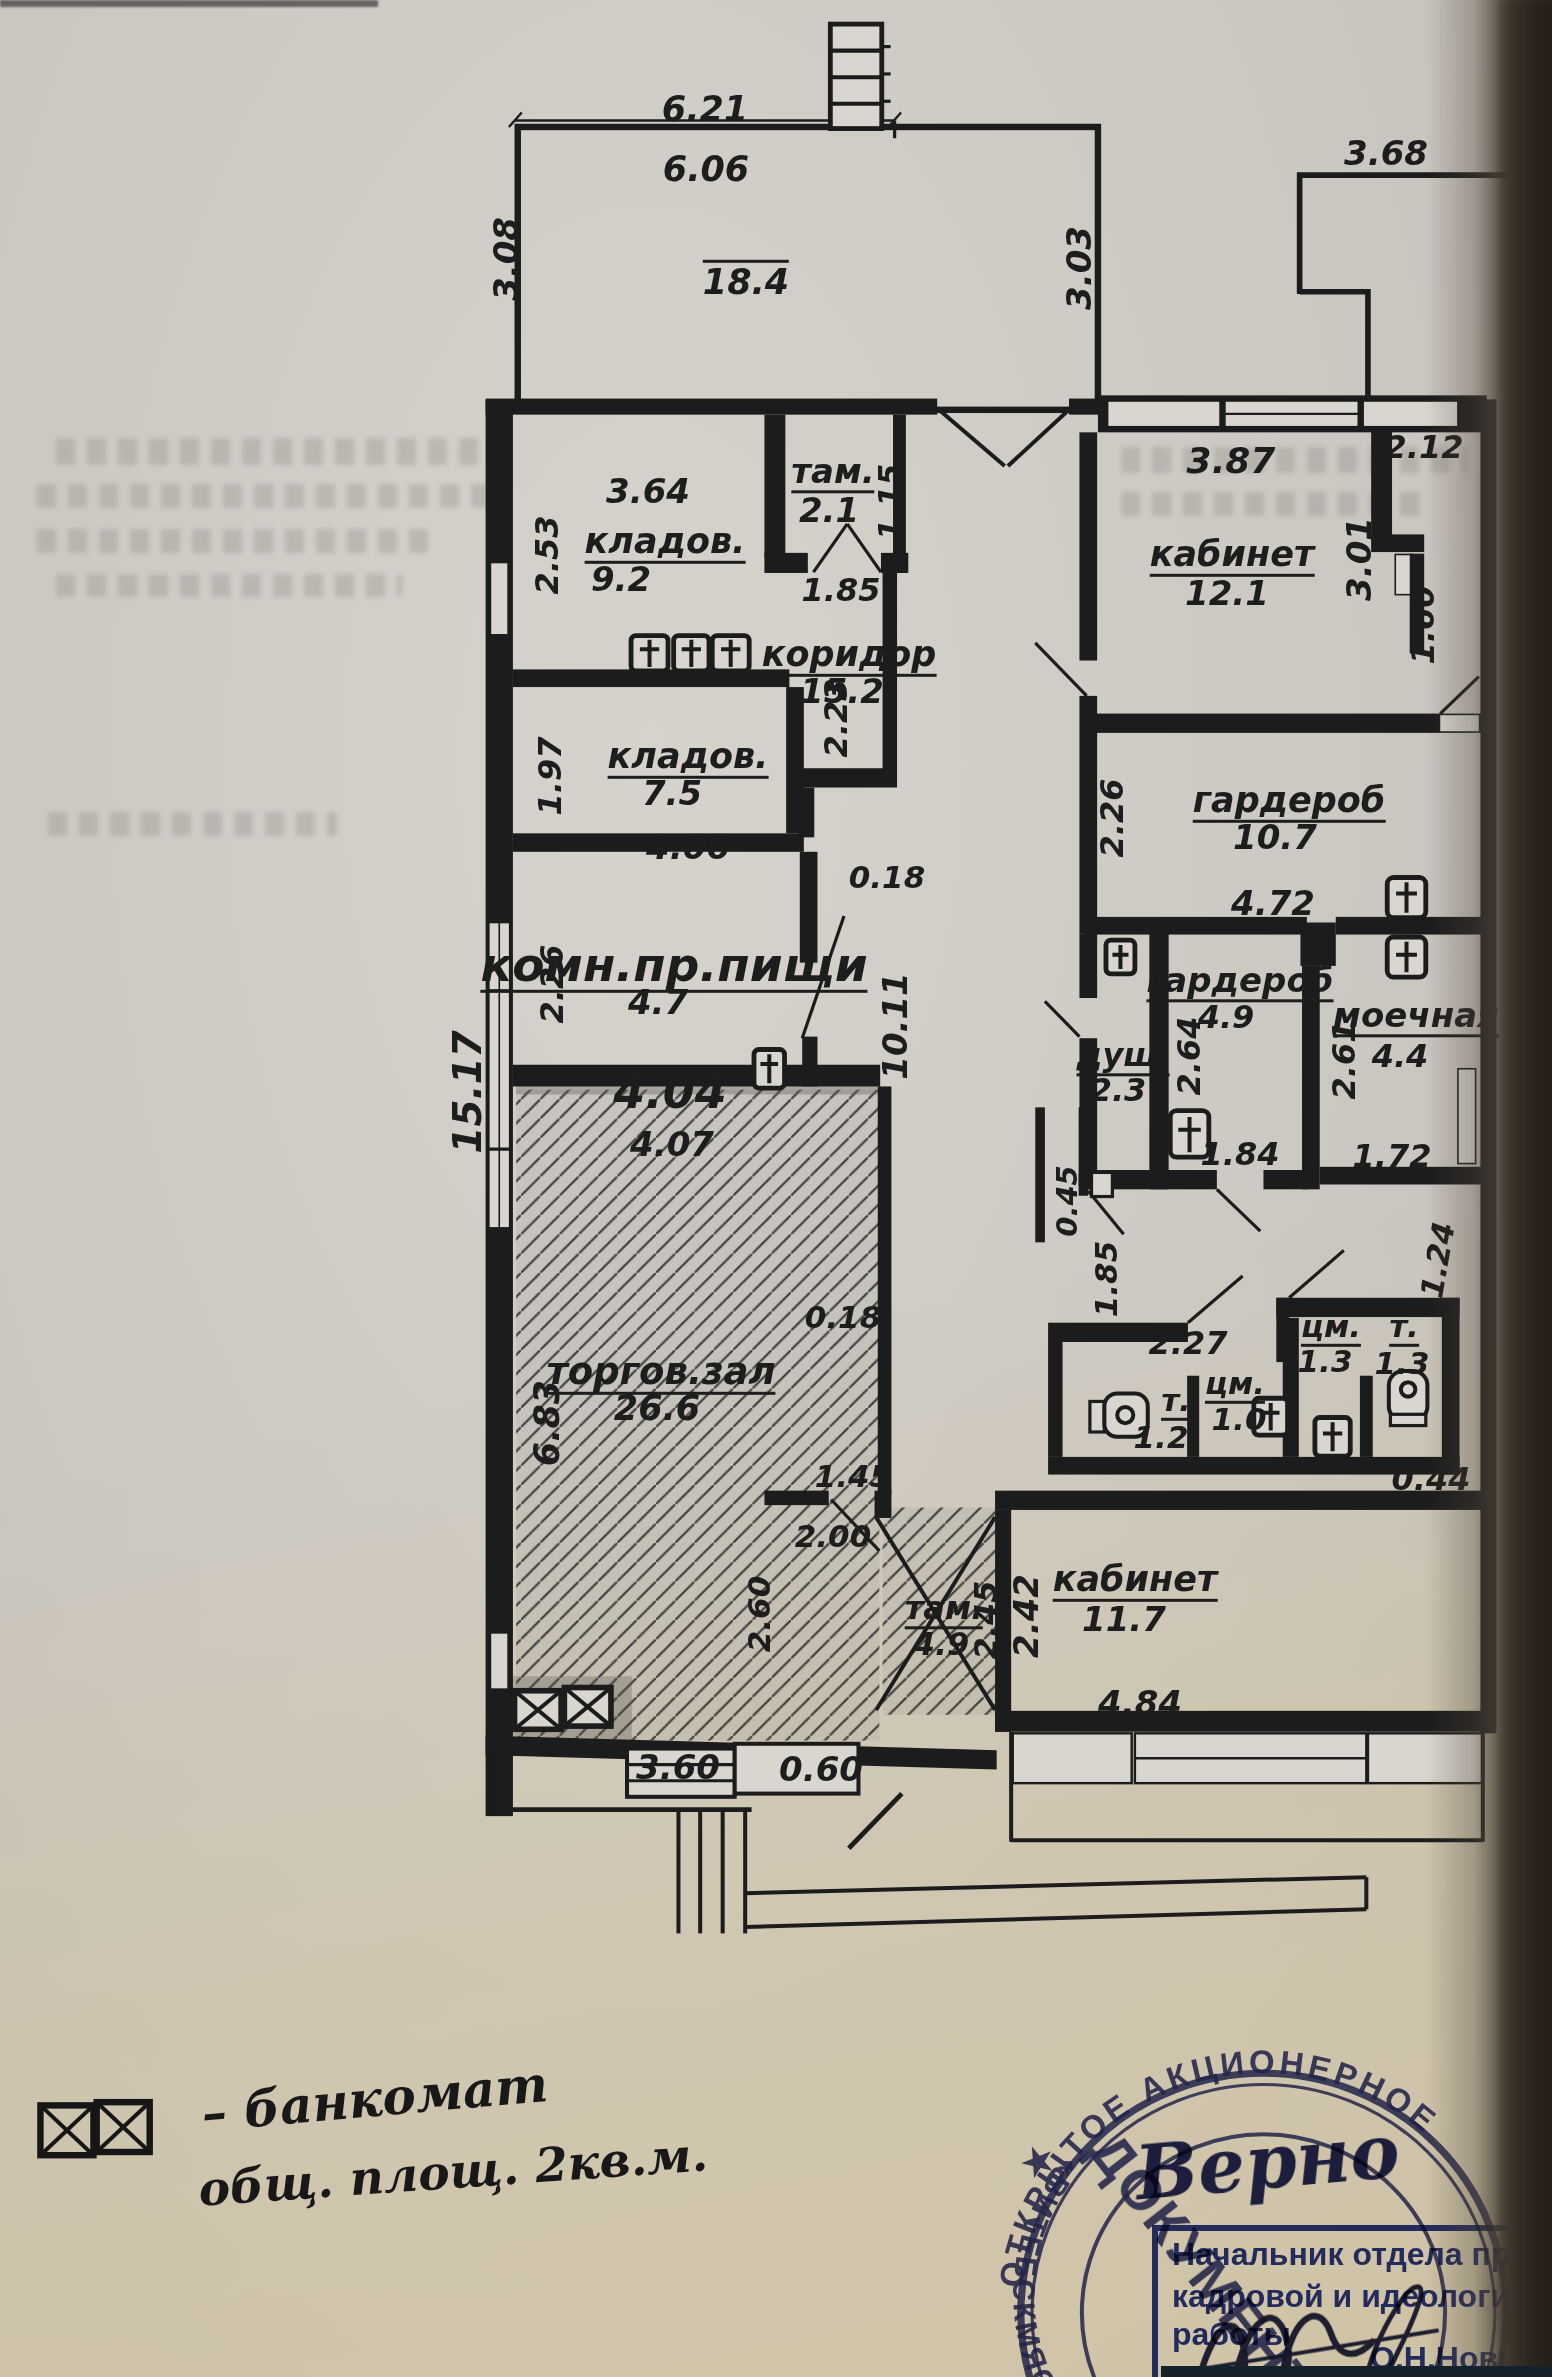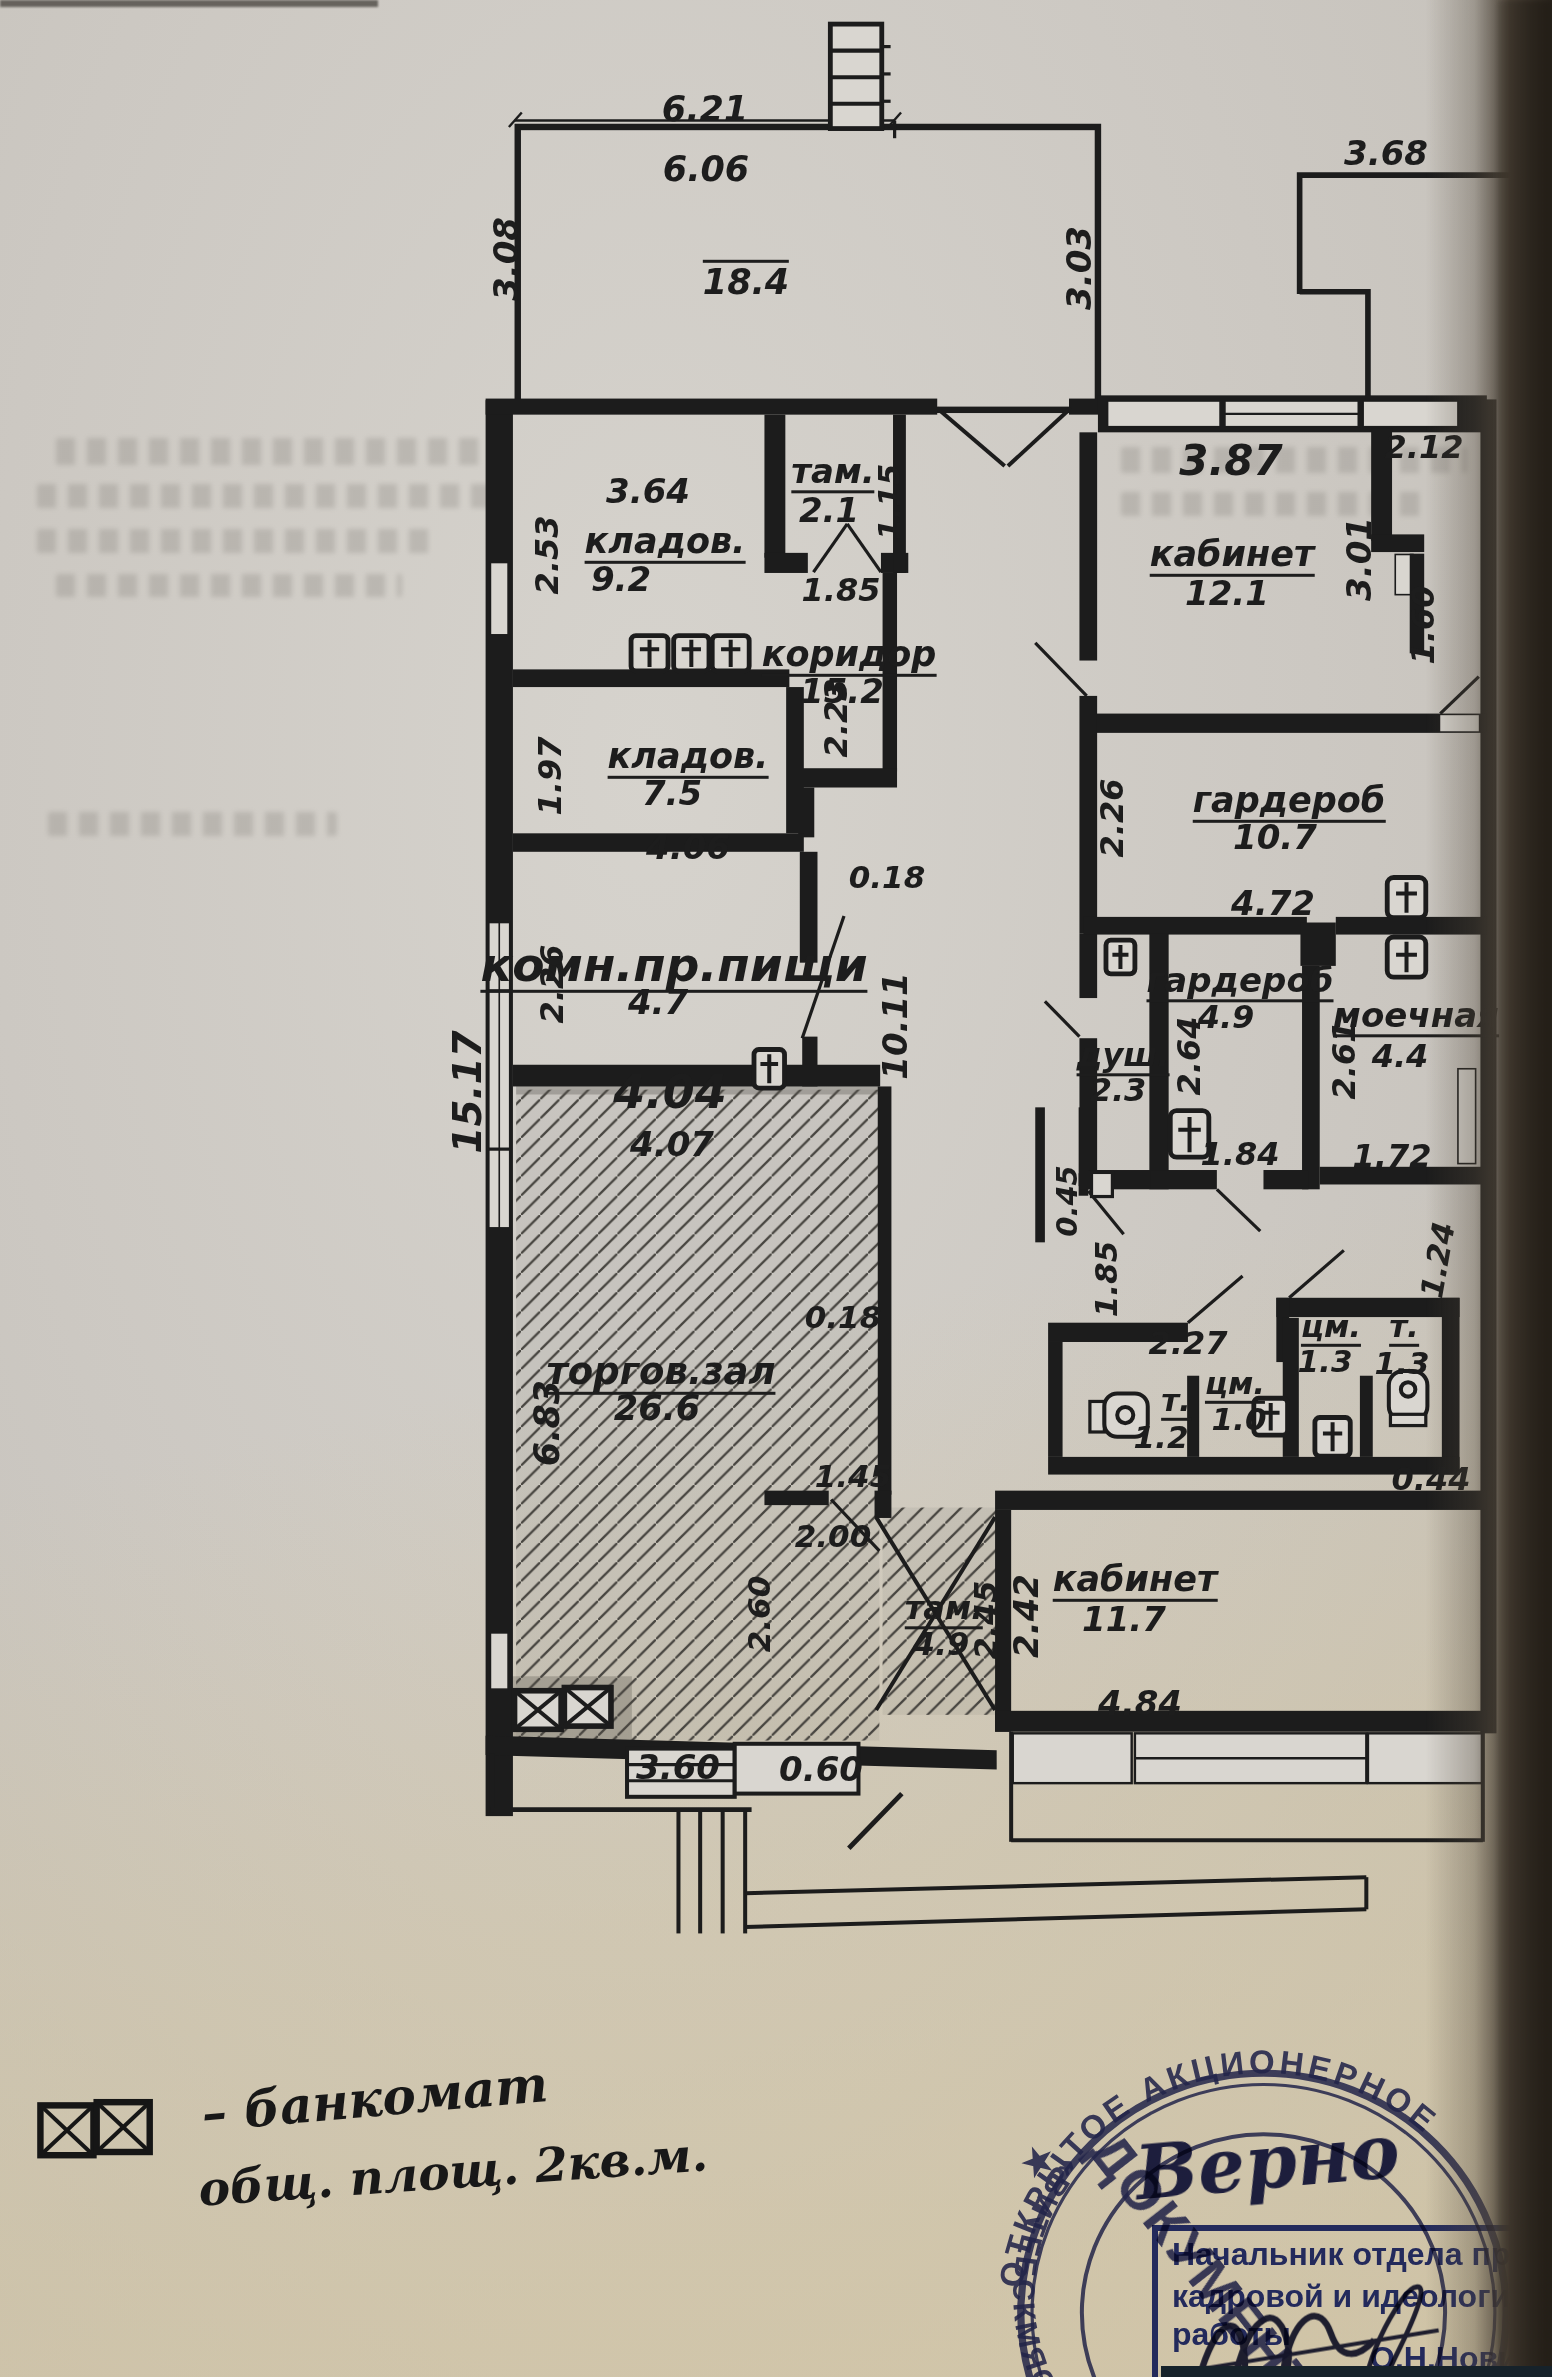--- a/index.html
+++ b/index.html
@@ -261,21 +261,21 @@
     </g>
   </svg>
 
   <div id="labels-layer">
       <div class="lbl" style="left: 705px; top: 109px; font-size: 35px; transform: translate(-50%, -50%) rotate(0deg);">6.21</div>
       <div class="lbl" style="left: 706px; top: 169px; font-size: 35px; transform: translate(-50%, -50%) rotate(0deg);">6.06</div>
       <div class="lbl o" style="left: 714px; top: 280px; font-size: 35px; transform: translate(-50%, -50%) rotate(0deg); margin-left: 32px;">18.4</div>
       <div class="lbl" style="left: 506px; top: 259px; font-size: 34px; transform: translate(-50%, -50%) rotate(-90deg);">3.08</div>
       <div class="lbl" style="left: 1079px; top: 268px; font-size: 34px; transform: translate(-50%, -50%) rotate(-90deg);">3.03</div>
       <div class="lbl" style="left: 1386px; top: 153px; font-size: 34px; transform: translate(-50%, -50%) rotate(0deg);">3.68</div>
-      <div class="lbl" style="left: 1231px; top: 461px; font-size: 42px; transform: translate(-50%, -50%) rotate(0deg);">3.87</div>
+      <div class="lbl" style="left: 1231px; top: 461px; font-size: 36px; transform: translate(-50%, -50%) rotate(0deg);">3.87</div>
       <div class="lbl" style="left: 1424px; top: 447px; font-size: 32px; transform: translate(-50%, -50%) rotate(0deg);">2.12</div>
       <div class="lbl u" style="left: 833px; top: 474px; font-size: 34px; transform: translate(-50%, -50%) rotate(0deg);">там.</div>
       <div class="lbl" style="left: 829px; top: 510px; font-size: 34px; transform: translate(-50%, -50%) rotate(0deg);">2.1</div>
       <div class="lbl" style="left: 889px; top: 502px; font-size: 31px; transform: translate(-50%, -50%) rotate(-90deg);">1.15</div>
       <div class="lbl" style="left: 648px; top: 491px; font-size: 34px; transform: translate(-50%, -50%) rotate(0deg);">3.64</div>
       <div class="lbl u" style="left: 665px; top: 544px; font-size: 35px; transform: translate(-50%, -50%) rotate(0deg);">кладов.</div>
       <div class="lbl" style="left: 621px; top: 579px; font-size: 34px; transform: translate(-50%, -50%) rotate(0deg);">9.2</div>
       <div class="lbl" style="left: 547px; top: 555px; font-size: 32px; transform: translate(-50%, -50%) rotate(-90deg);">2.53</div>
       <div class="lbl" style="left: 841px; top: 590px; font-size: 32px; transform: translate(-50%, -50%) rotate(0deg);">1.85</div>
       <div class="lbl u" style="left: 849px; top: 657px; font-size: 35px; transform: translate(-50%, -50%) rotate(0deg);">коридор</div>

